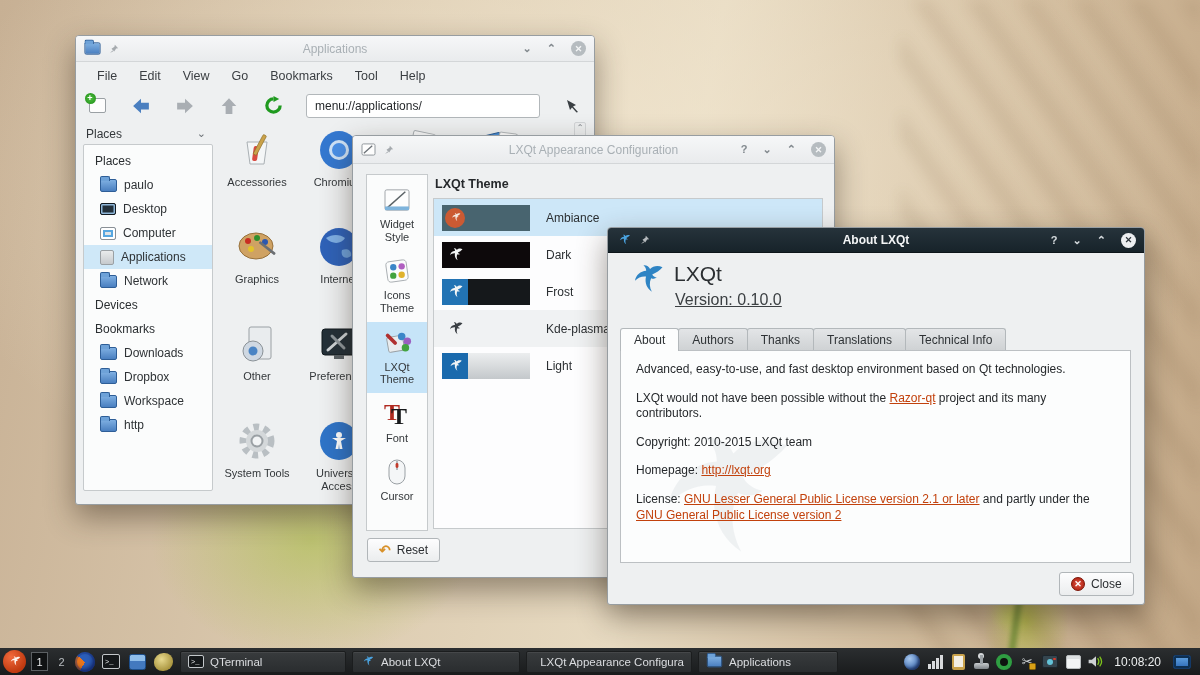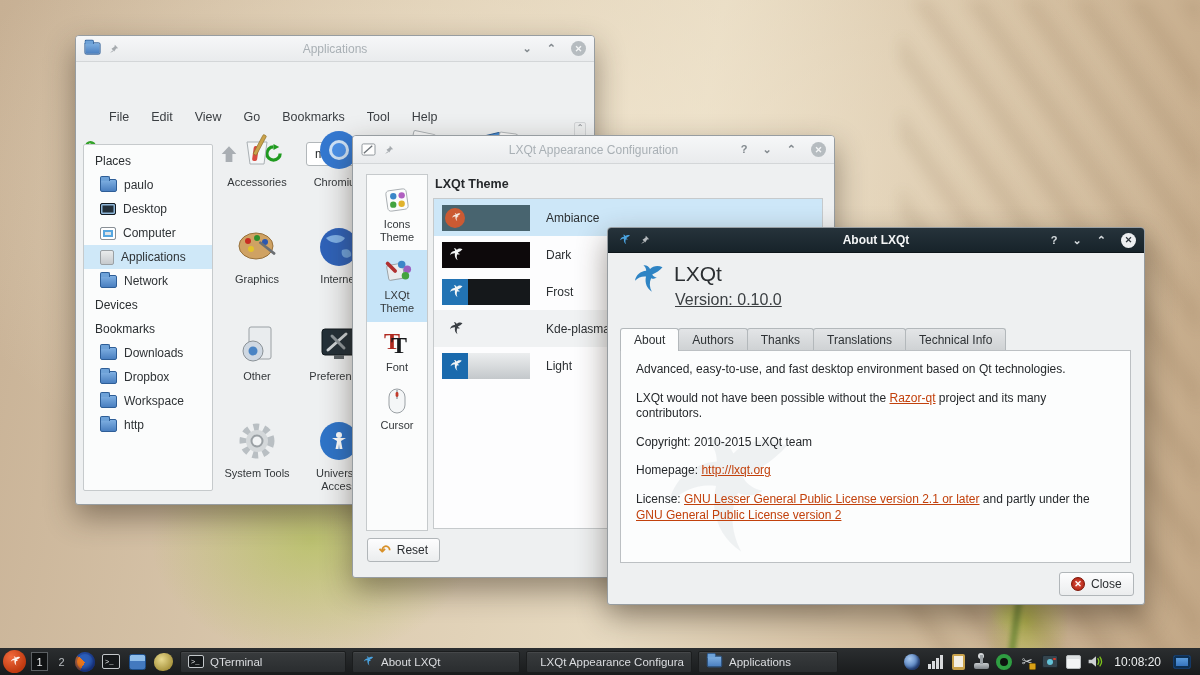--- a/index.html
+++ b/index.html
@@ -42,21 +42,21 @@
   .tb-appicon { display:flex; align-items:center; }
 
   
   .tb.dark { background:linear-gradient(#26333b,#17232a); border-bottom:1px solid #0d151a; }
   .tb.dark .tb-title { color:#f3f5f6; font-weight:bold; }
   .tb.dark .tbc { color:#d6dbde; }
   .tb.dark .circle-x { background:#eceef0; color:#2c343a; }
 
   
   #fm { left:75px; top:35px; width:520px; height:470px; z-index:10; }
-  .menubar { display:flex; height:27px; padding:0 22px;margin-top:48px; }
+  .menubar { display:flex; align-items:center; height:27px; padding:0 10px; }
   .menubar span { padding:0 11px; font-size:12.5px; color:#3a3e42; }
   .fm-toolbar { display:flex; align-items:center; gap:22px; height:33px; padding:0 10px; }
   .tool-ic { width:22px; height:22px; display:flex; align-items:center; justify-content:center; }
   .url { flex:1; height:24px; border:1px solid #b2b7ba; border-radius:3px; background:#fff;
     font-size:12px; color:#26292c; padding:0 8px; font-family:"Liberation Sans",sans-serif; outline:none; }
   .places-head { display:flex; align-items:center; height:23px; padding:0 10px;
     font-size:12px; color:#34383b; width:140px; justify-content:space-between; }
   .side-box { position:absolute; left:7px; top:108px; width:130px; height:347px;
     background:#fbfcfc; border:1px solid #c6cacc; border-radius:2px; padding-top:4px; overflow:hidden; }
   .srow { height:24px; display:flex; align-items:center; gap:7px; padding-left:16px;
@@ -483,20 +483,30 @@
         <span class="glyph">?</span>
         <span class="glyph">⌄</span>
         <span class="glyph">⌃</span>
         <span class="circle-x">✕</span>
       </span>
     </div>
 
     <div class="ap-side">
       <div class="ap-item">
         <span class="aic">
+          <svg width="28" height="24" viewBox="0 0 30 26">
+            <rect x="2" y="2" width="26" height="22" rx="2" fill="#fdfdfd" stroke="#9aa0a4"></rect>
+            <path d="M5 21 L24 4" stroke="#5c6367" stroke-width="1.6"></path>
+            <rect x="2" y="20" width="26" height="4" fill="#7fb4dc"></rect>
+          </svg>
+        </span>
+        <span>Widget Style</span>
+      </div>
+      <div class="ap-item">
+        <span class="aic">
           <svg width="28" height="28" viewBox="0 0 30 30">
             <rect x="4" y="4" width="22" height="22" rx="4" transform="rotate(-8 15 15)" fill="#fbfcfc" stroke="#a9aeb2"></rect>
             <circle cx="11" cy="11" r="3.4" fill="#3b86c8"></circle>
             <circle cx="20" cy="10" r="3.4" fill="#b05fc0"></circle>
             <circle cx="11" cy="20" r="3.4" fill="#43a33f"></circle>
             <circle cx="20" cy="19" r="3.4" fill="#e0b22c"></circle>
           </svg>
         </span>
         <span>Icons Theme</span>
       </div>

